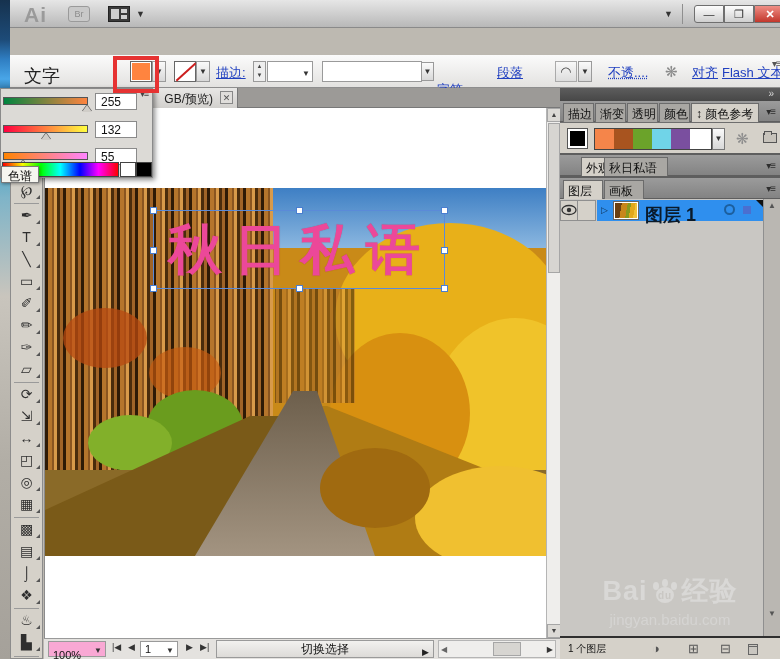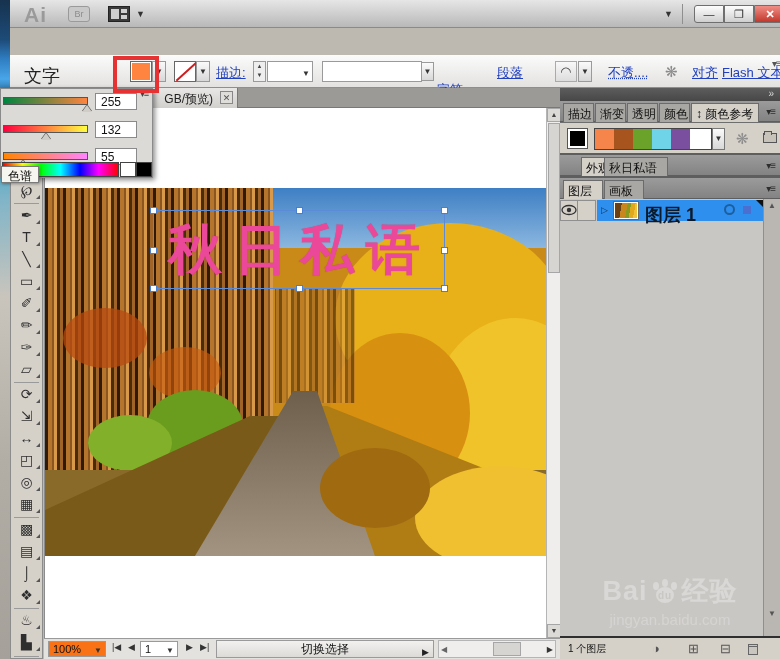--- a/index.html
+++ b/index.html
@@ -67,21 +67,21 @@
   #canvas{left:44px;top:108px;width:502px;height:530px;background:#fff;border-left:1px solid #8c8c8c;}
   #photo{left:0px;top:80px;width:501px;height:368px;}
   #sel-box{left:108px;top:22px;width:292px;height:79px;border:1px solid #5b8ad8;}
   #art-text{left:0;top:0;width:292px;height:79px;text-align:center;font-size:54px;font-weight:900;letter-spacing:12px;line-height:76px;white-space:nowrap;text-shadow:0 0 1px rgba(120,40,0,.35);}
   .handle{position:absolute;width:7px;height:7px;background:#fff;border:1px solid #4a7ecf;}
   #vscroll{left:546px;top:108px;width:14px;height:530px;background:#efeeec;border-left:1px solid #b5b5b5;}
   .scr-arrow{position:absolute;width:14px;height:14px;background:#dcdad6;border:1px solid #a6a6a6;font-size:7px;text-align:center;line-height:12px;color:#444;}
   #vthumb{left:1px;top:15px;width:12px;height:150px;background:#d7d5d1;border:1px solid #a6a6a6;}
   
   #statusbar{left:44px;top:638px;width:516px;height:21px;background:#e4e2df;border-top:1px solid #9a9a9a;}
-  #zoom-box{left:4px;top:2px;width:58px;height:16px;background:#f97316;border:1px solid #9a9a9a;font-size:11px;padding:1px 4px;color:#111;}
+  #zoom-box{left:4px;top:2px;width:58px;height:16px;background:#f9a8d4;border:1px solid #9a9a9a;font-size:11px;padding:7px 4px;color:#111;}
   #zoom-box b{position:absolute;right:3px;top:4px;font-size:8px;color:#333;font-weight:normal;}
   .nav-btn{top:3px;font-size:9px;color:#333;}
   #page-box{left:96px;top:2px;width:38px;height:16px;background:#fff;border:1px solid #9a9a9a;font-size:11px;padding:1px 4px;color:#111;}
   #page-box b{position:absolute;right:3px;top:4px;font-size:8px;color:#333;font-weight:normal;}
   #status-field{left:172px;top:1px;width:218px;height:18px;border:1px solid #9a9a9a;background:linear-gradient(#f2f1ef,#dddbd8);font-size:12px;text-align:center;line-height:17px;color:#111;}
   #status-field b{position:absolute;right:4px;top:3px;font-size:9px;color:#222;font-weight:normal;}
   #hscroll{left:394px;top:1px;width:118px;height:18px;background:#efeeec;border:1px solid #b5b5b5;}
   #hthumb{left:54px;top:1px;width:28px;height:14px;background:#d7d5d1;border:1px solid #a6a6a6;}
   
   #dock{left:560px;top:88px;width:220px;height:571px;background:#6e6e6e;}

